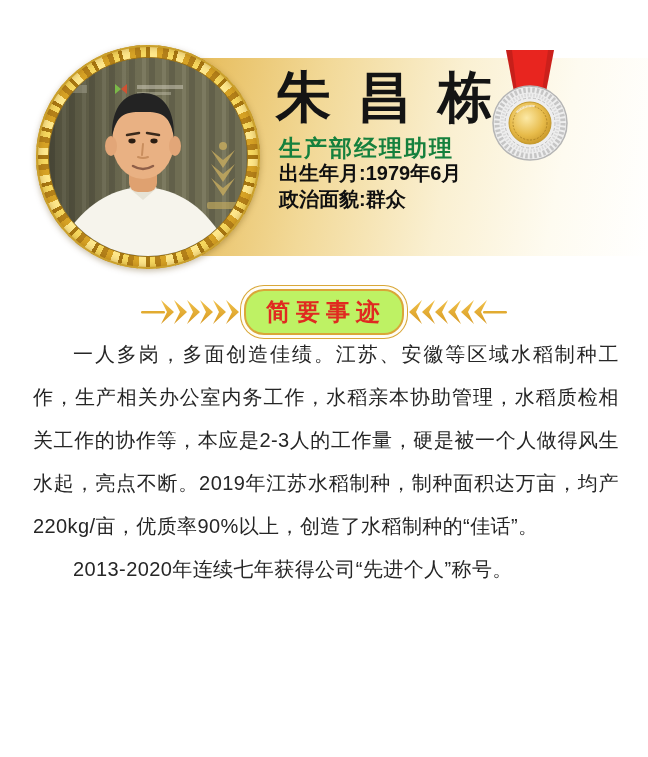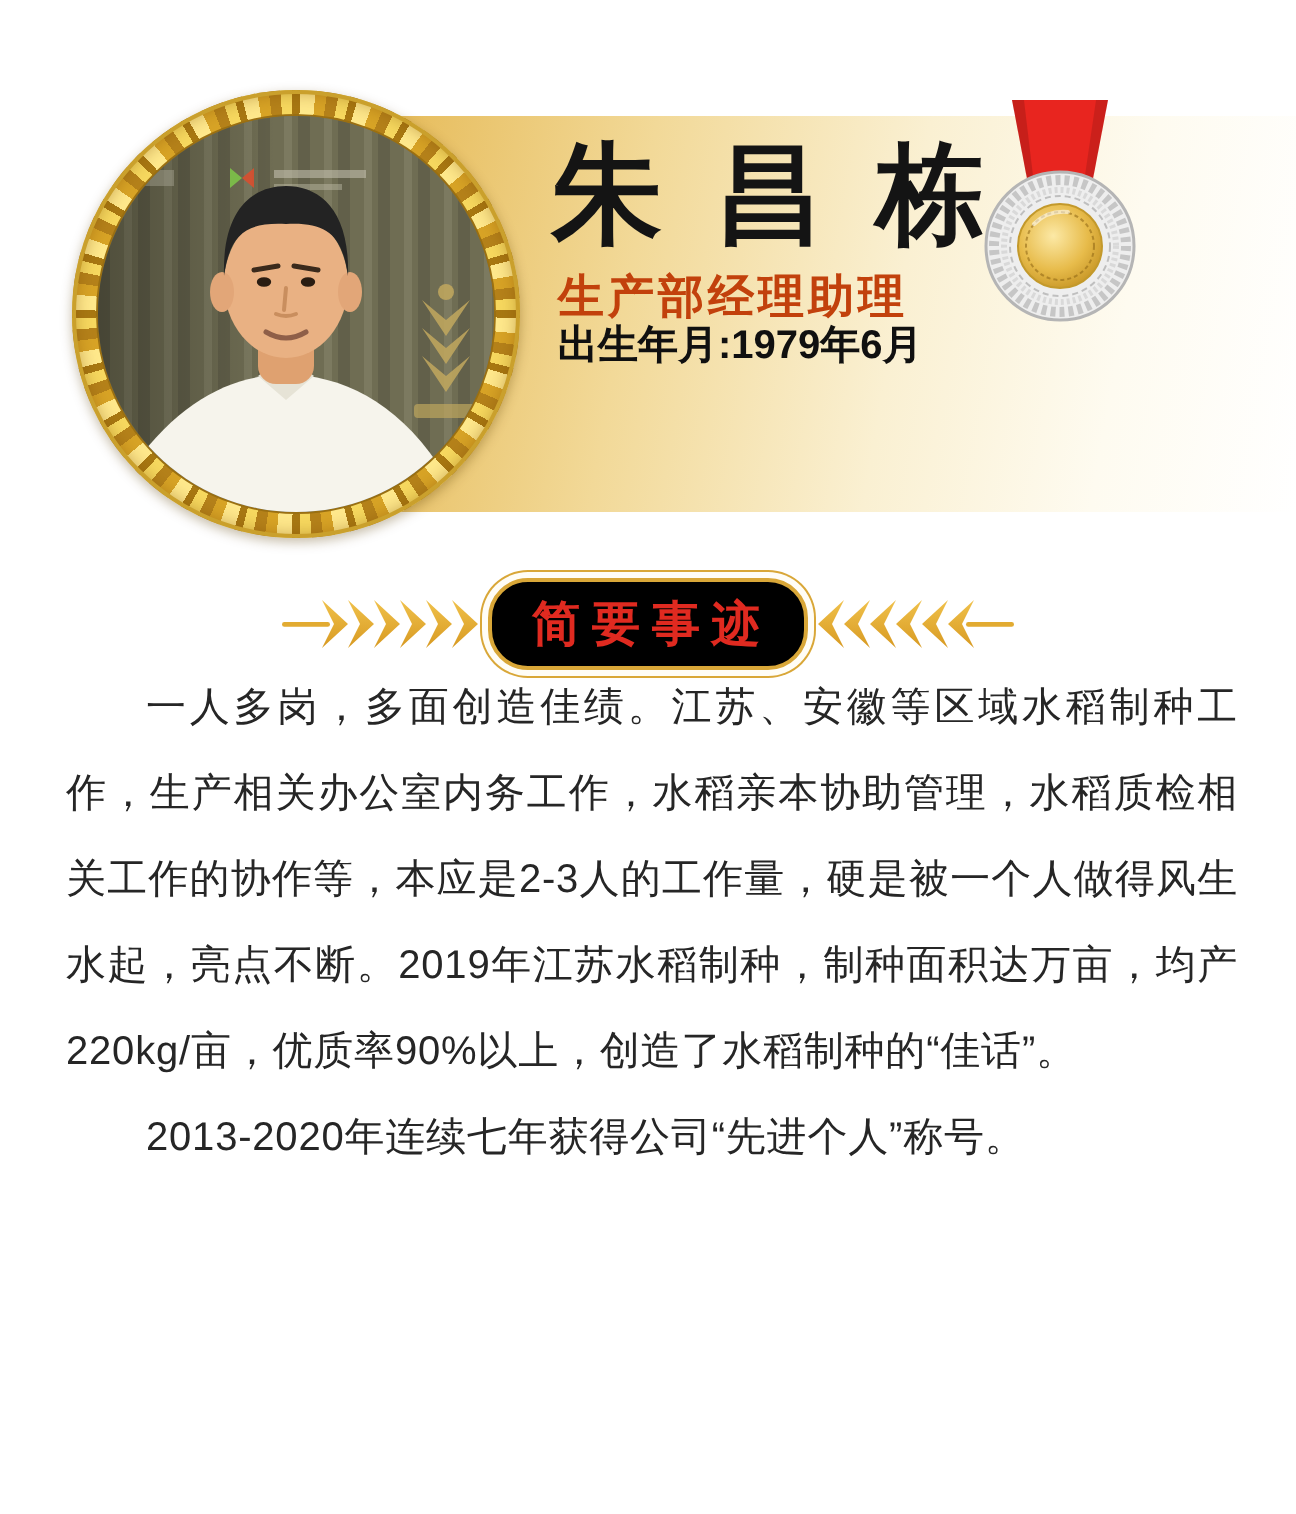--- a/index.html
+++ b/index.html
@@ -24,32 +24,32 @@
   .photo{width:198px;height:198px;border-radius:50%;overflow:hidden;border:1px solid #9a6f12;background:#6e6c52;}
 
   
   .name{
     position:absolute;left:276px;top:70px;
     font-family:Liberation Sans, sans-serif;font-weight:bold;
     font-size:55px;line-height:1;letter-spacing:26px;color:#141414;white-space:nowrap;
   }
   .job-title{
     position:absolute;left:279px;top:133px;
-    font-size:23px;font-weight:600;letter-spacing:2px;color:#c2410c;white-space:nowrap;
+    font-size:23px;font-weight:600;letter-spacing:2px;color:#15803d;white-space:nowrap;
   }
   .info{position:absolute;left:279px;top:160px;font-size:20px;font-weight:600;color:#101010;line-height:26px;}
   .info div{white-space:nowrap;}
 
   
   .medal{position:absolute;left:491px;top:50px;width:78px;height:112px;}
 
   
   .banner-row{position:absolute;left:0;top:289px;width:100%;display:flex;align-items:center;justify-content:center;gap:3px;}
   .banner-box{
-    border:2px solid #d9a738;border-radius:20px;background:#000000;
+    border:2px solid #d9a738;border-radius:20px;background:#bef264;
     padding:5px 16px;box-shadow:0 0 0 3px #fffdf6,0 0 0 4px #d9a738;
   }
   .banner-label{
     font-size:24px;font-weight:bold;letter-spacing:6px;color:#e02a20;white-space:nowrap;
     padding-left:4px;
   }
 
   
   .story{
     position:absolute;left:33px;top:333px;width:586px;
@@ -113,20 +113,21 @@
           <path d="M84,108 Q94,114 104,108" stroke="#8f5f48" stroke-width="2.5" fill="none" stroke-linecap="round"></path>
         </g>
       </svg>
     </div>
   </div>
 
   <div class="name">朱昌栋</div>
   <div class="job-title">生产部经理助理</div>
   <div class="info">
     <div>出生年月:1979年6月</div>
+    <div>政治面貌:群众</div>
   </div>
 
   <svg class="medal" viewBox="0 0 78 112">
     <defs>
       <radialGradient id="goldGrad" cx=".42" cy=".38" r=".75">
         <stop offset="0" stop-color="#fce9a6"></stop>
         <stop offset=".55" stop-color="#e7bb4a"></stop>
         <stop offset="1" stop-color="#bd8a1b"></stop>
       </radialGradient>
     </defs>

